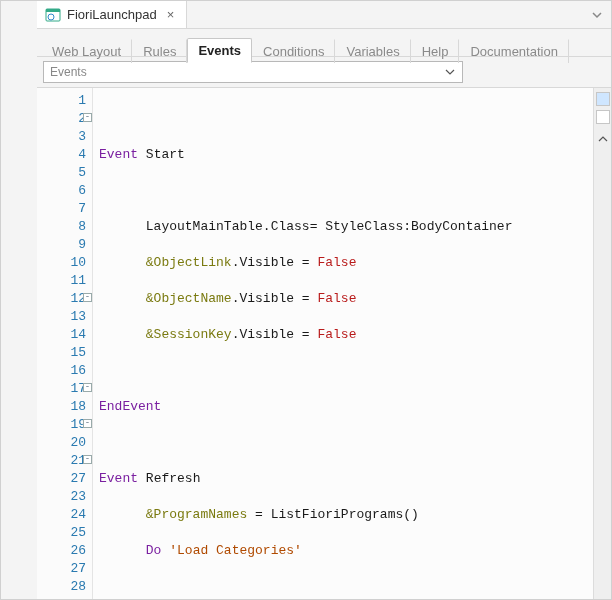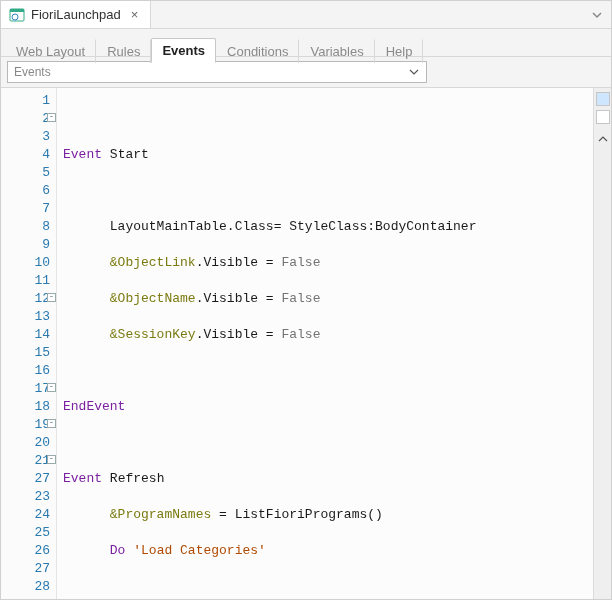--- a/index.html
+++ b/index.html
@@ -12,20 +12,21 @@
     height: 600px;
     overflow: hidden;
   }
   .window {
     width: 612px;
     height: 600px;
     background: #f4f4f4;
     display: flex;
     flex-direction: column;
     border: 1px solid #d0d0d0;
+    padding-left: 36px;
   }
   .titlebar {
     height: 28px;
     display: flex;
     align-items: stretch;
     background: #f4f4f4;
     border-bottom: 1px solid #d8d8d8;
   }
   .file-tab {
     display: flex;
@@ -140,21 +141,21 @@
     font-family: Consolas, "Courier New", monospace;
     font-size: 13px;
     line-height: 18px;
     padding: 4px 0 0 6px;
     white-space: pre;
     color: #1a1a1a;
     overflow: hidden;
   }
   .code .row { height:18px; }
   .kw-event { color: #7a1fa0; }
-  .kw-bool  { color: #737373; }
+  .kw-bool  { color: #b91c1c; }
   .member   { color: #1a1a1a; margin-top: 24px; }
   .varamp   { color: #7a7a10; }
   .str      { color: #b04a00; }
   .ident    { color: #1a1a1a; }
   .do       { color: #7a1fa0; }
   .scrollstrip {
     width: 18px;
     background:#efefef;
     border-left:1px solid #dcdcdc;
     position:relative;
@@ -200,20 +201,21 @@
     </div>
   </div>
 
   <div class="tabstrip">
     <div class="tab sep">Web Layout</div>
     <div class="tab sep">Rules</div>
     <div class="tab active">Events</div>
     <div class="tab sep">Conditions</div>
     <div class="tab sep">Variables</div>
     <div class="tab sep">Help</div>
+    <div class="tab sep">Documentation</div>
   </div>
 
   <div class="toolbar">
     <div class="dropdown">
       <span>Events</span>
       <span class="dd-caret">
         <svg width="10" height="10" viewBox="0 0 10 10">
             <path d="M1 3 L5 7 L9 3" fill="none" stroke="#555" stroke-width="1.2"></path>
           </svg>
       </span>

